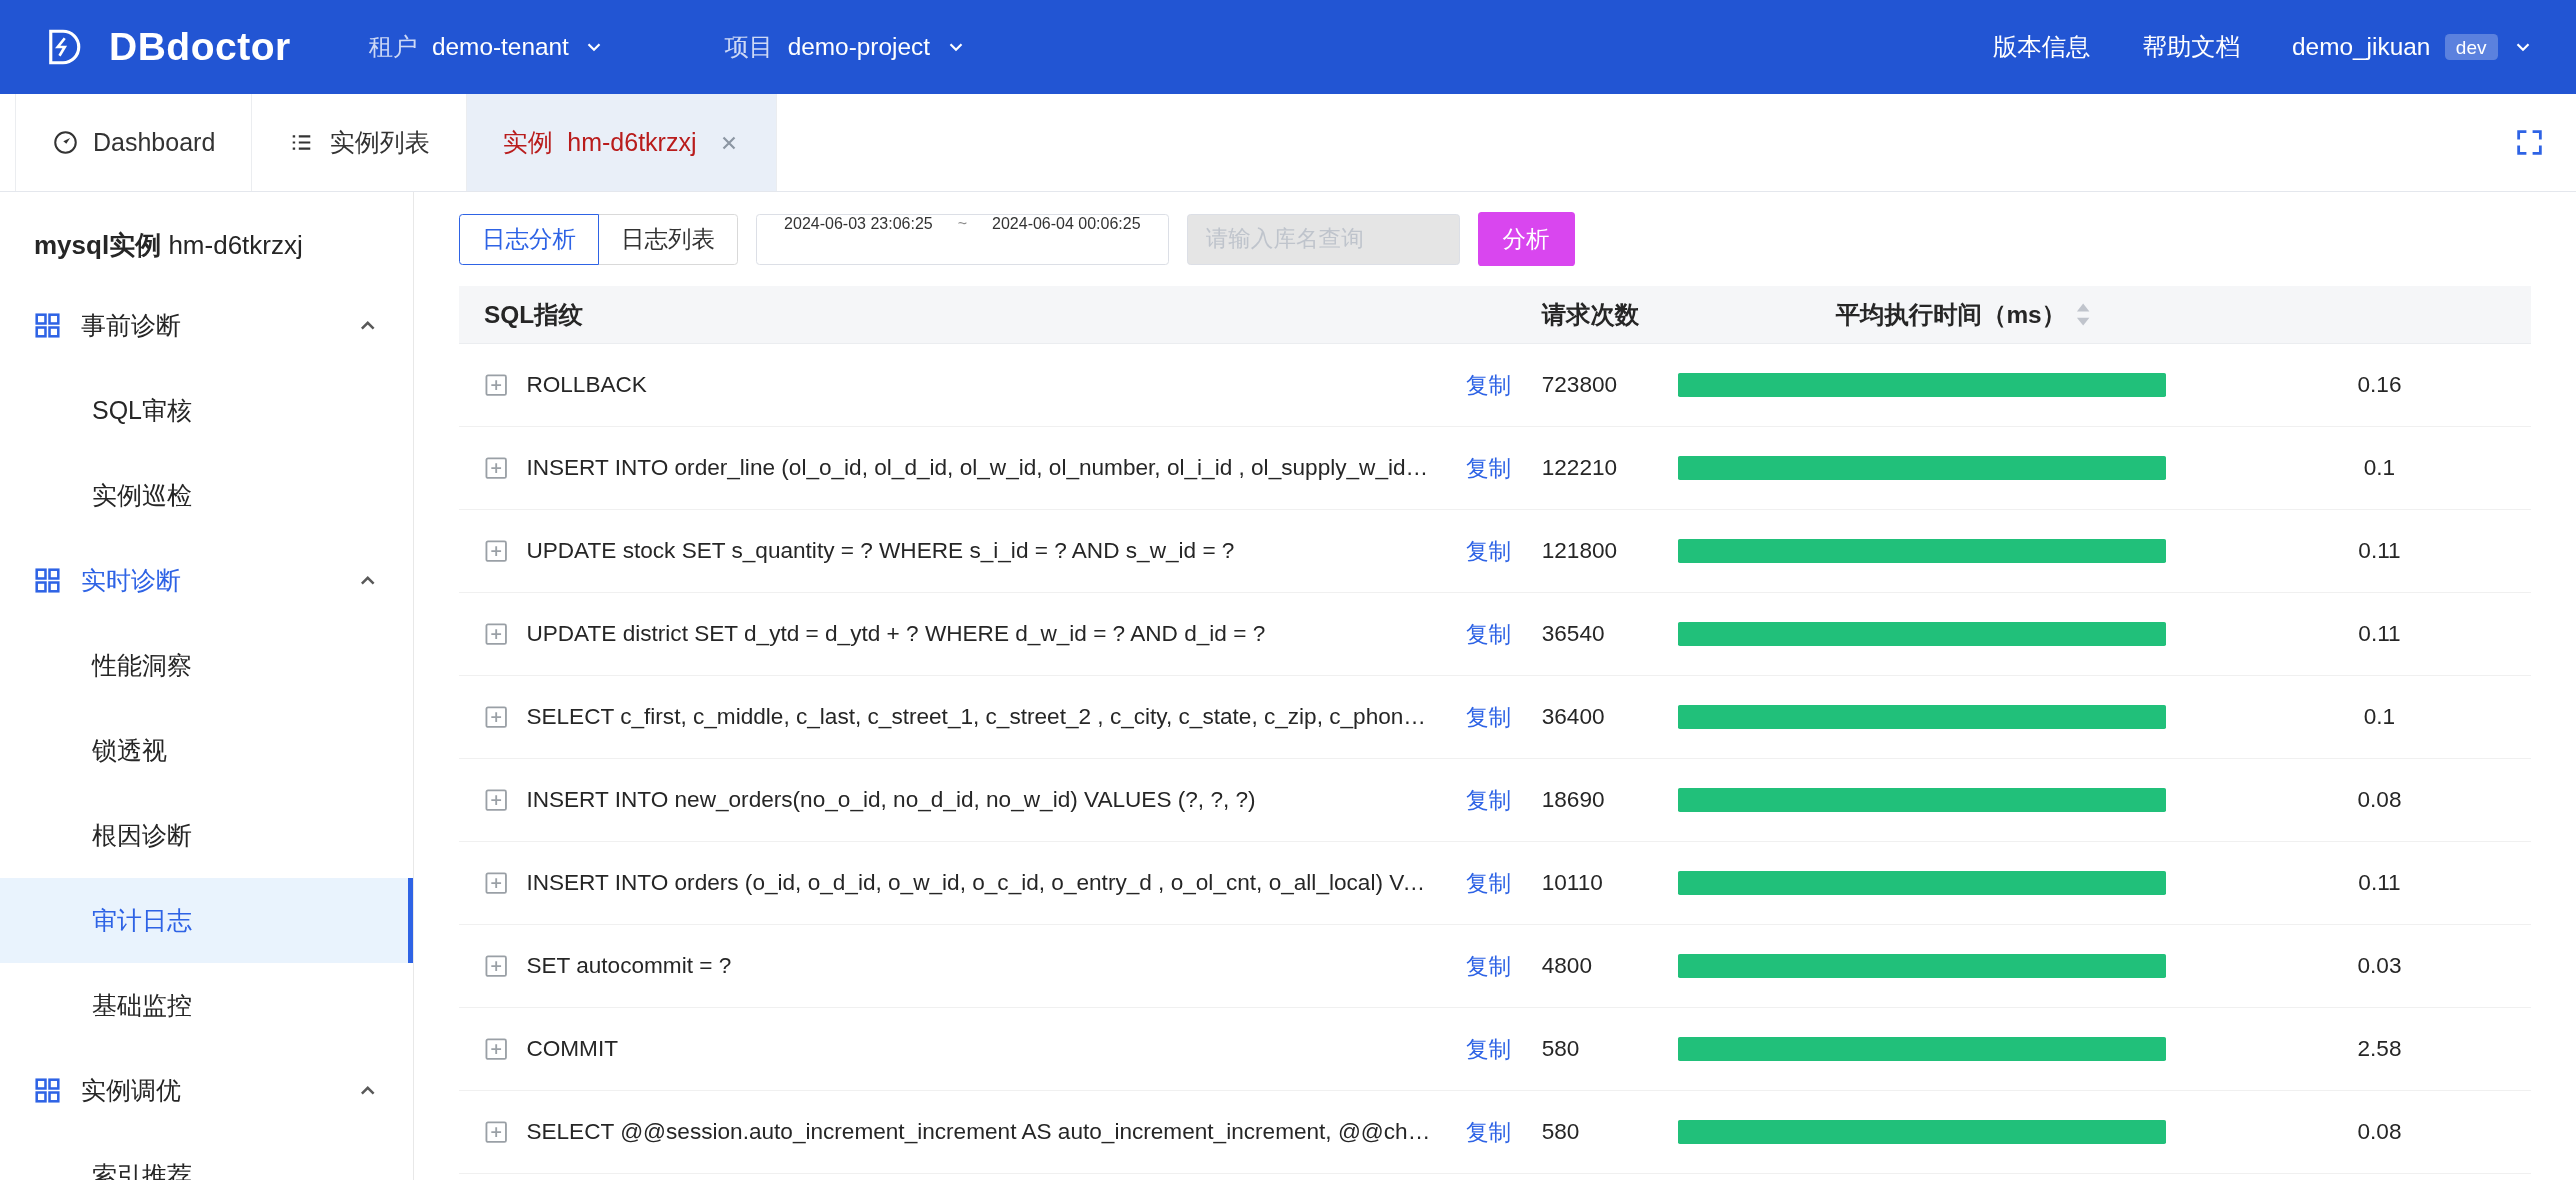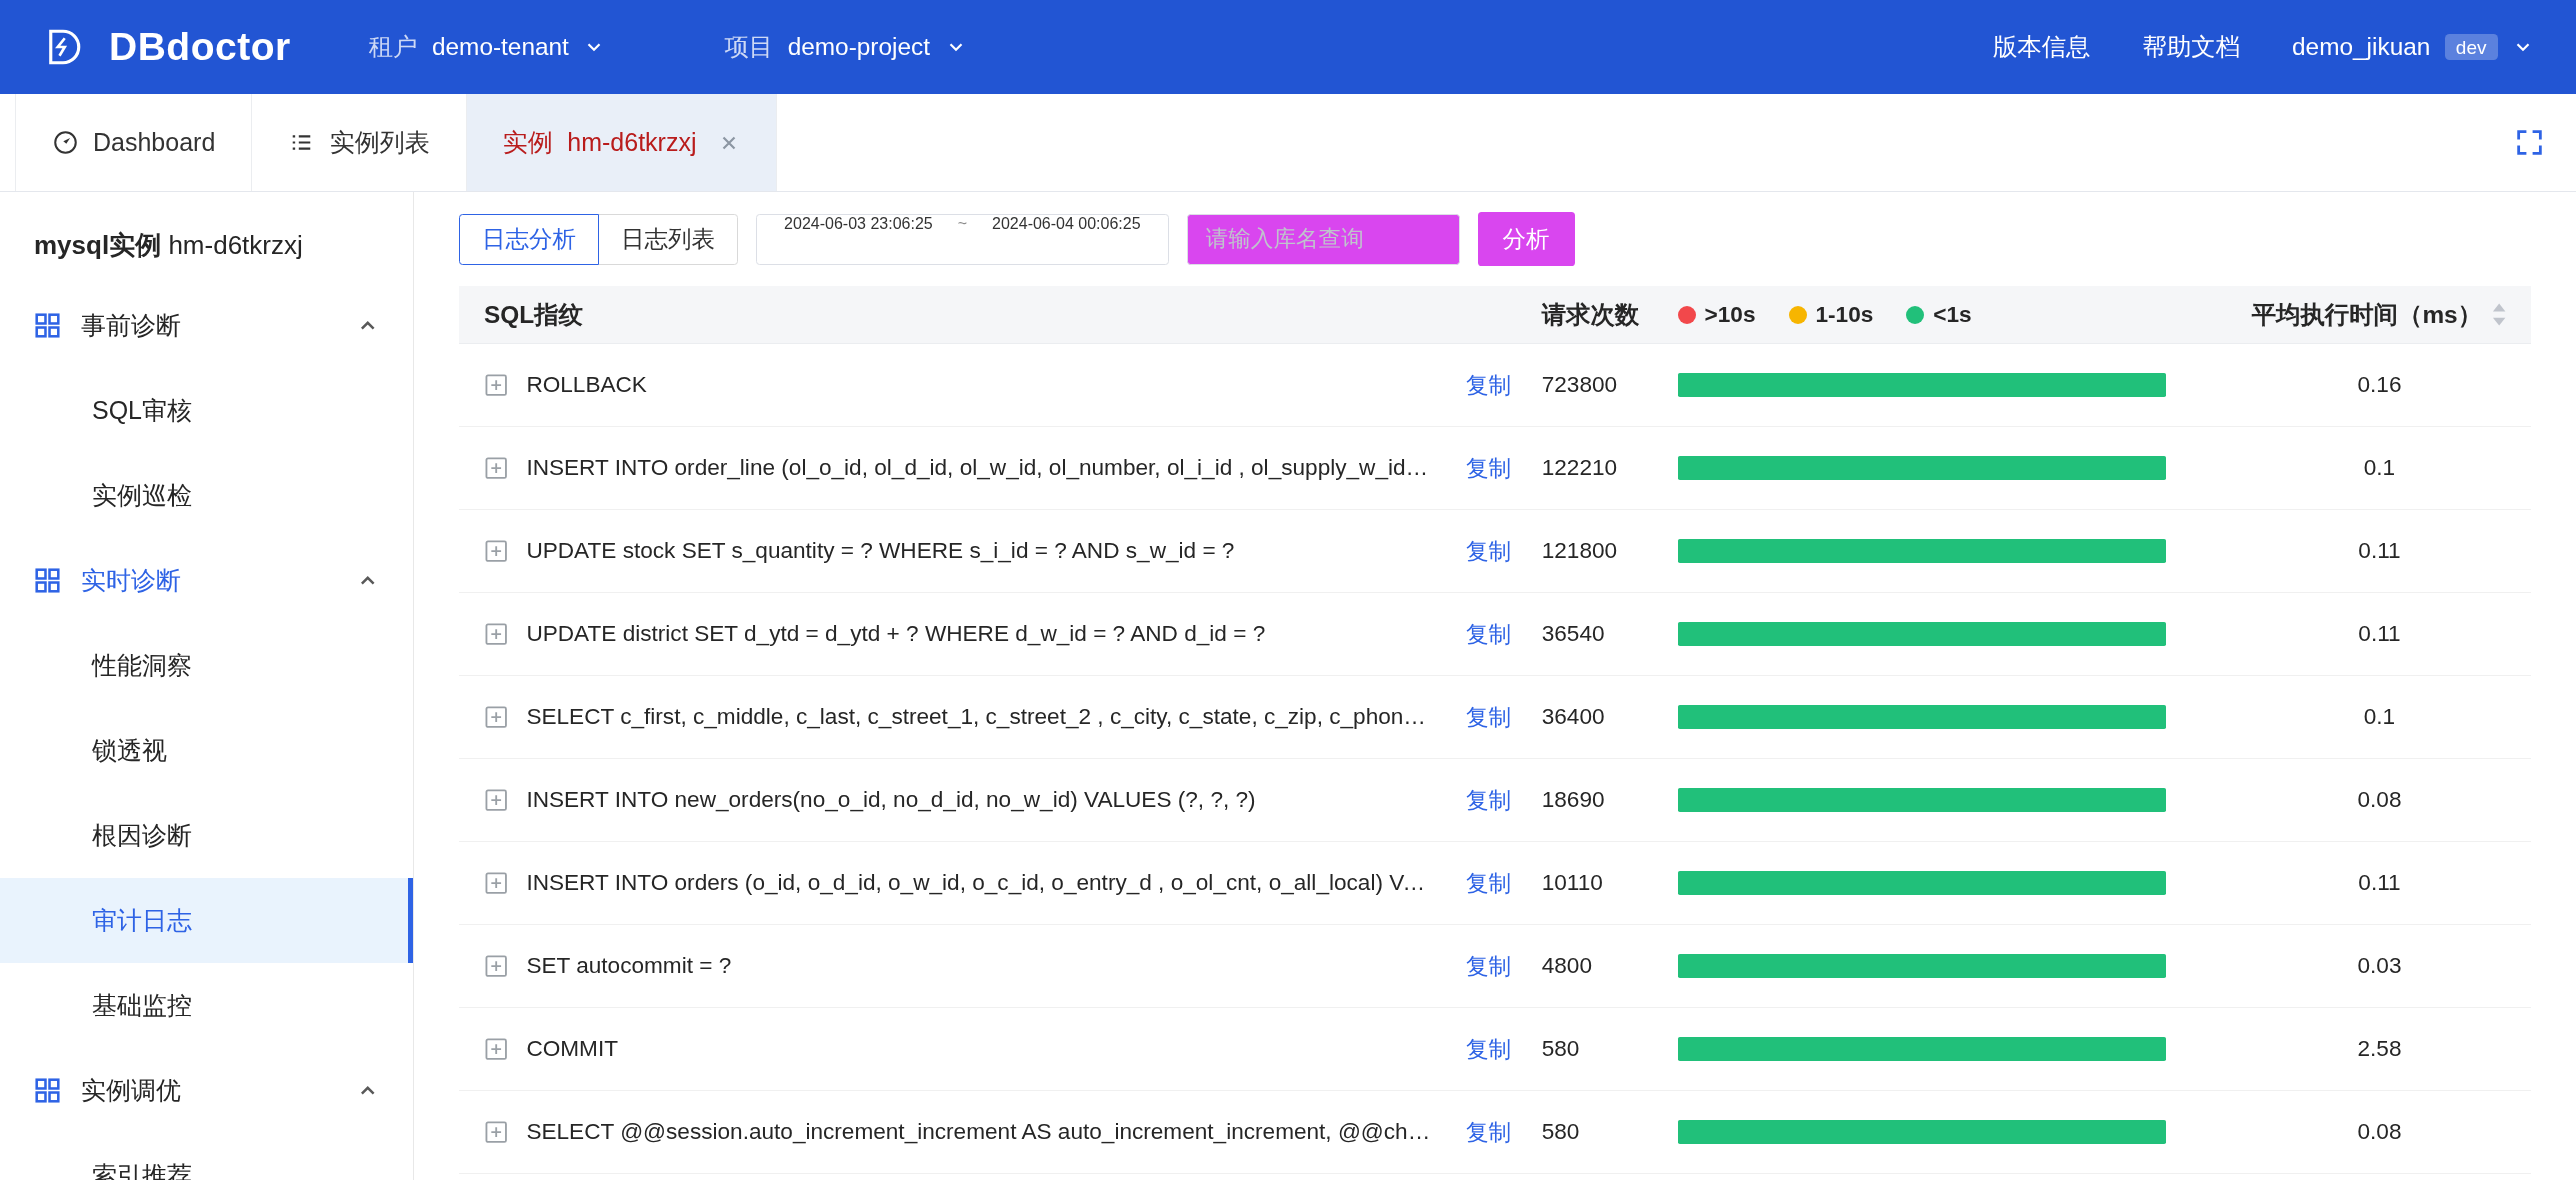--- a/index.html
+++ b/index.html
@@ -47,21 +47,21 @@
 
   
   .controls { display:flex; align-items:center; gap:18px; flex-shrink:0; }
   .seg-group { display:flex;border-radius:16px; }
   .seg-btn { height:51px; padding:0 22px; font-size:23.5px; background:#fff; border:0.9px solid #d9d9d9; color:#333; cursor:pointer; font-family:inherit; }
   .seg-btn:first-child { border-radius:3.6px 0 0 3.6px; }
   .seg-btn:last-child { border-radius:0 3.6px 3.6px 0; margin-left:-0.9px; }
   .seg-btn.active { border-color:#2e63e5; color:#2e63e5; position:relative; z-index:1; }
   .date-range { height:51px; border:0.9px solid #dcdfe6; border-radius:3.6px; display:flex; align-items:flex-start; gap:25px; padding:0 27px; font-size:16px; color:#333; cursor:pointer; white-space:nowrap; }
   .date-sep { color:#8c8c8c; }
-  .filter-input { height:51px; width:273px; border:0.9px solid #dcdfe6; border-radius:3.6px; background:#d946ef; padding:0 18px; font-size:22.6px; color:#333; font-family:inherit; outline:none; }
+  .filter-input { height:51px; width:273px; border:0.9px solid #dcdfe6; border-radius:3.6px; background:#e5e5e5; padding:0 18px; font-size:22.6px; color:#333; font-family:inherit; outline:none; }
   .filter-input::placeholder { color:#bfc4cc; }
   .analyze-btn { height:54px; padding:0 25px; background:#d946ef; color:#fff; border:none; border-radius:3.6px; font-size:23.5px; cursor:pointer; font-family:inherit; }
 
   
   .table { margin-top:20px; flex:1; min-height:0; overflow:hidden; }
   .thead, .trow { display:grid; grid-template-columns:minmax(0,1fr) 81px 145px 579px 253px; align-items:center; padding:0 25px; }
   .thead { background:#f5f6f8; height:58px; font-weight:700; font-size:24.4px; border-bottom:0.9px solid #ebedf0; color:#262626; }
   .th-sql { grid-column:1 / 3; }
   .th-count { padding-left:12.7px; white-space:nowrap; }
   .legend { display:flex; align-items:center; gap:33px; padding-left:3.6px; }
@@ -253,34 +253,20 @@
             <input class="filter-input" placeholder="请输入库名查询" style="">
           </div>
 
         <button class="analyze-btn">分析</button>
       </div>
 
       <div class="table">
         <div class="thead">
           <div class="th-sql">SQL指纹</div>
           <div class="th-count">请求次数</div>
-          <div class="legend">
-              <span class="legend-item">
-                <span class="legend-dot" style="background: rgb(242, 72, 75);"></span>
-                <span>&gt;10s</span>
-              </span>
-              <span class="legend-item">
-                <span class="legend-dot" style="background: rgb(247, 181, 0);"></span>
-                <span>1-10s</span>
-              </span>
-              <span class="legend-item">
-                <span class="legend-dot" style="background: rgb(33, 192, 122);"></span>
-                <span>&lt;1s</span>
-              </span>
-            </div>
           <div class="th-avg">
             <span>平均执行时间（ms）</span>
             <span class="sort-icon">
               <svg width="16.3" height="25" viewBox="0 0 10 16">
                   <path d="M5 1 L9 6 H1 Z" fill="#c0c4cc"></path>
                   <path d="M5 15 L1 10 H9 Z" fill="#c0c4cc"></path>
                 </svg>
             </span>
           </div>
         </div>

